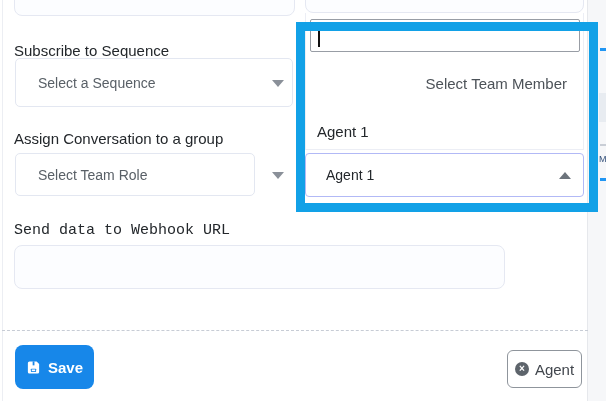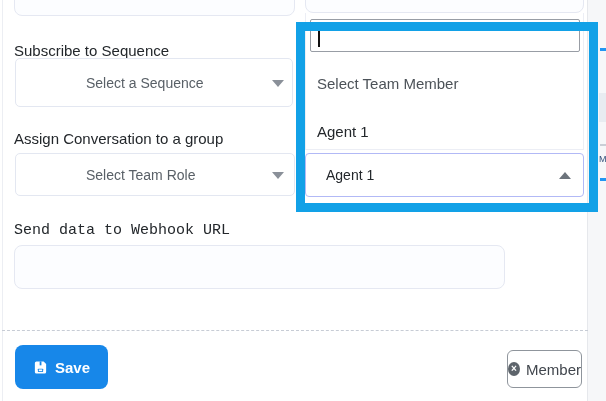--- a/index.html
+++ b/index.html
@@ -11,21 +11,21 @@
   .modal-surface { position:absolute; left:2px; top:0; width:586px; height:401px;
     background:#fff; border-left:1px solid #eceef3; border-right:1px solid #e6e8ec; }
   .bg-strip { position:absolute; left:588px; top:0; width:18px; height:401px; background:#f6f7f9; }
   .strip-frag { position:absolute; }
 
   
   .cut-input { position:absolute; background:#fcfdff; border:1px solid #e5e8f2; border-radius:8px; outline:none;
     font:14px "Liberation Sans", sans-serif; padding:0 10px; color:#23272b; }
   .form-label { position:absolute; font-size:15px; color:#23272b; white-space:nowrap;text-align:right; }
   .select-box { position:absolute; background:#fff; border:1px solid #e3e7f1; border-radius:5px;
-    display:flex; align-items:center; cursor:pointer;padding-left:48px; }
+    display:flex; align-items:center; cursor:pointer; }
   .select-box .ph { font-size:14px; color:#596067; padding-left:22px; }
   .caret-down { position:absolute; width:0; height:0; border-left:6px solid transparent;
     border-right:6px solid transparent; border-top:7px solid #8a9099; }
   .caret-up { position:absolute; width:0; height:0; border-left:6px solid transparent;
     border-right:6px solid transparent; border-bottom:7px solid #6d747c; }
 
   
   .dd-panel { position:absolute; left:305px; top:13px; width:279px; height:137px;
     background:#fff; border:1px solid #eceef5; border-top:none; }
   .dd-search { position:absolute; left:310px; top:19px; width:270px; height:33px;
@@ -39,21 +39,21 @@
     background:#fff; border:1px solid #b2b9f6; border-radius:4px; display:flex; align-items:center; cursor:pointer; }
   .dd-select .val { font-size:14px; color:#23272b; padding-left:20px; }
 
   
   .highlight-box { position:absolute; left:296px; top:22px; width:302px; height:190px;
     border:9px solid #12a1e7; z-index:50; pointer-events:none; }
 
   
   .divider { position:absolute; left:2px; top:330px; width:586px; height:0;
     border-top:1px dashed #c7ccd5; }
-  .save-btn { position:absolute; left:15px; top:345px; width:93px; height:44px;
+  .save-btn { position:absolute; left:15px; top:345px; width:79px; height:44px;
     background:#1787e9; border:none; border-radius:8px; color:#fff; font-weight:bold;
     font:bold 15px "Liberation Sans", sans-serif; display:flex; align-items:center; justify-content:center;
     gap:7px; cursor:pointer; }
   .close-btn { position:absolute; left:507px; top:350px; width:75px; height:38px;
     background:#fff; border:1px solid #8f959c; border-radius:6px; color:#41464d;
     font:15px "Liberation Sans", sans-serif; display:flex; align-items:center; justify-content:center;
     gap:6px; cursor:pointer; }
   .close-circle { width:14px; height:14px; border-radius:50%; background:#5d646b; color:#fff;
     display:flex; align-items:center; justify-content:center; font-size:10px; font-weight:bold; line-height:1; }
 </style>
@@ -74,48 +74,48 @@
   <input class="cut-input" style="left: 14px; top: -14px; width: 281px; height: 30px;" value="">
   <input class="cut-input" style="left: 305px; top: -14px; width: 279px; height: 27px; border-radius: 0px 0px 8px 8px;" value="">
 
   <div class="form-label" style="left:14px; top:42px;">Subscribe to Sequence</div>
   <div class="select-box" style="left:15px; top:58px; width:278px; height:49px;">
     <span class="ph">Select a Sequence</span>
     <span class="caret-down" style="left:256px; top:21px;"></span>
   </div>
 
   <div class="form-label" style="left:14px; top:130px;">Assign Conversation to a group</div>
-  <div class="select-box" style="left:15px; top:153px; width:280px; height:43px;">
+  <div class="select-box" style="left:15px; top:153px; width:240px; height:43px;">
     <span class="ph">Select Team Role</span>
     <span class="caret-down" style="left:256px; top:18px;"></span>
   </div>
 
   <div class="form-label" style="left:14px; top:222px;font-family:Liberation Mono, monospace;">Send data to Webhook URL</div>
   <input class="cut-input" style="left: 14px; top: 245px; width: 491px; height: 44px;" value="">
 
   <div class="dd-panel"></div>
   <input class="dd-search" value="" style="">
   <div class="text-cursor"></div>
-  <div class="dd-option placeholder" style="top:75px;">Select Team Member</div>
+  <div class="dd-option placeholder" style="top:75px;text-align:right;">Select Team Member</div>
   <div class="dd-option item" style="top:123px;">Agent 1</div>
   <div class="dd-select">
     <span class="val">Agent 1</span>
     <span class="caret-up" style="left:253px; top:18px;"></span>
   </div>
 
   <div class="highlight-box"></div>
 
   <div class="divider"></div>
   <button class="save-btn">
     <svg width="15" height="15" viewBox="0 0 16 16">
       <path fill="#ffffff" d="M2 3.2A1.7 1.7 0 0 1 3.7 1.5h7.6l2.7 2.7v8.6a1.7 1.7 0 0 1-1.7 1.7H3.7A1.7 1.7 0 0 1 2 12.8V3.2z"></path>
       <rect x="7.1" y="1.5" width="1.9" height="4.2" fill="#1787e9"></rect>
       <rect x="5.2" y="9.3" width="5.6" height="3.4" rx="0.6" fill="#1787e9"></rect>
       <rect x="6.2" y="10.1" width="3.6" height="1.8" fill="#ffffff"></rect>
     </svg>
     <span>Save</span>
   </button>
   <button class="close-btn">
     <span class="close-circle">×</span>
-    <span>Member</span>
+    <span>Agent</span>
   </button>
 
 </div>
 
 </body></html>

